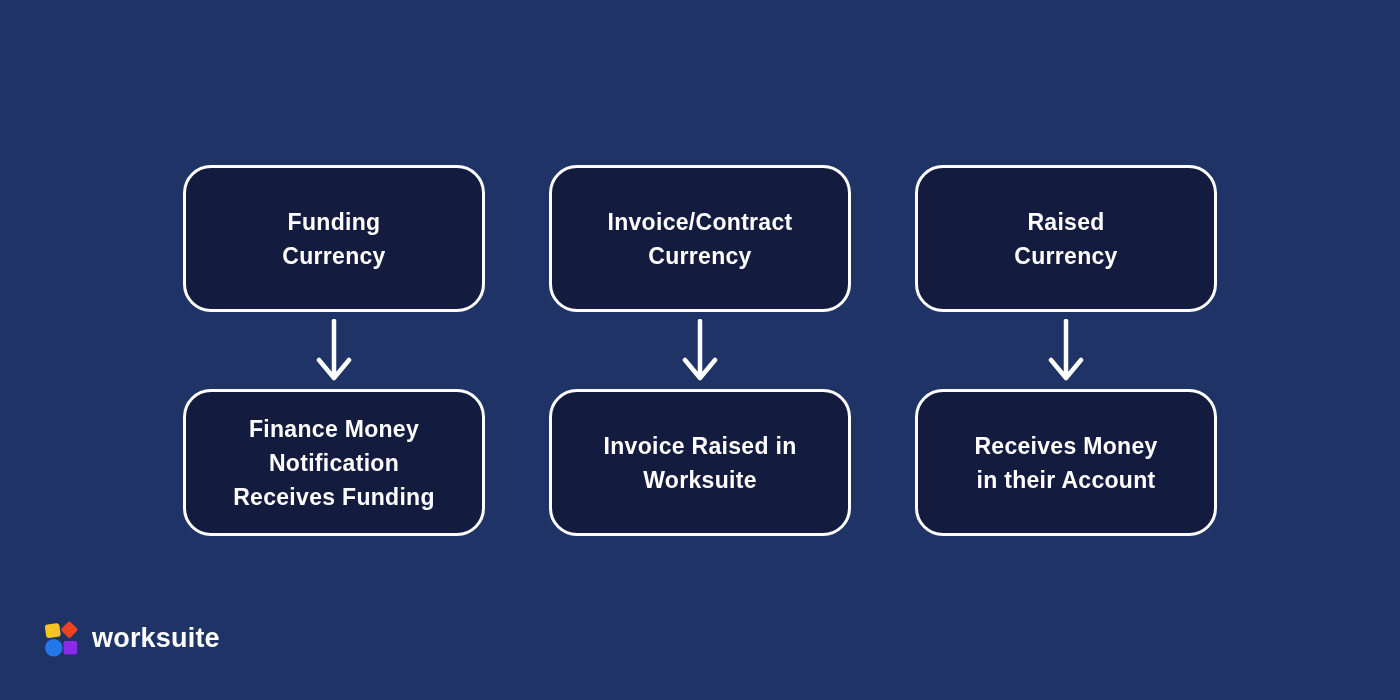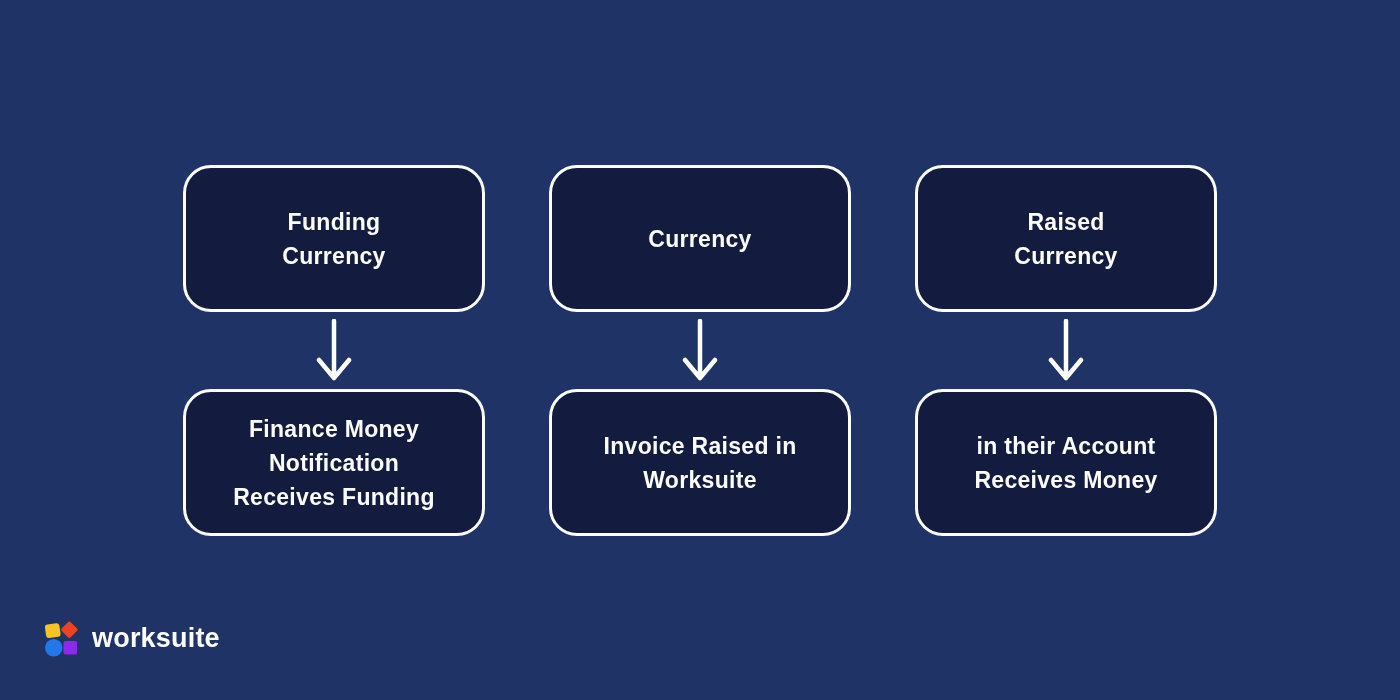--- a/index.html
+++ b/index.html
@@ -91,20 +91,21 @@
       </div>
       <div class="box">
         <span class="line">Finance Money</span>
         <span class="line">Notification</span>
         <span class="line">Receives Funding</span>
       </div>
     </div>
 
     <div class="column">
       <div class="box">
+        <span class="line">Invoice/Contract</span>
         <span class="line">Currency</span>
       </div>
       <div class="arrow-wrap">
         <svg width="38" height="64" viewBox="0 0 38 64">
           <path d="M19 2 L19 55 M4 41 L19 59 L34 41" fill="none" stroke-width="4.5" stroke-linecap="round" stroke-linejoin="round" stroke="#ffffff"></path>
         </svg>
       </div>
       <div class="box">
         <span class="line">Invoice Raised in</span>
         <span class="line">Worksuite</span>
@@ -115,22 +116,22 @@
       <div class="box">
         <span class="line">Raised</span>
         <span class="line">Currency</span>
       </div>
       <div class="arrow-wrap">
         <svg width="38" height="64" viewBox="0 0 38 64">
           <path d="M19 2 L19 55 M4 41 L19 59 L34 41" fill="none" stroke-width="4.5" stroke-linecap="round" stroke-linejoin="round" stroke="#ffffff"></path>
         </svg>
       </div>
       <div class="box">
+        <span class="line">Receives Money</span>
         <span class="line">in their Account</span>
-        <span class="line">Receives Money</span>
       </div>
     </div>
 
   </div>
 
   <div class="logo">
     <svg width="37" height="37" viewBox="0 0 38 38">
       <rect x="1.5" y="4" width="15" height="14" rx="3" transform="rotate(-8 9 11)" fill="#f6c427"></rect>
       <rect x="19.5" y="3.5" width="13" height="13" rx="2" transform="rotate(45 26 10)" fill="#ee4322"></rect>
       <circle cx="10" cy="28.5" r="9" fill="#2277e9"></circle>

